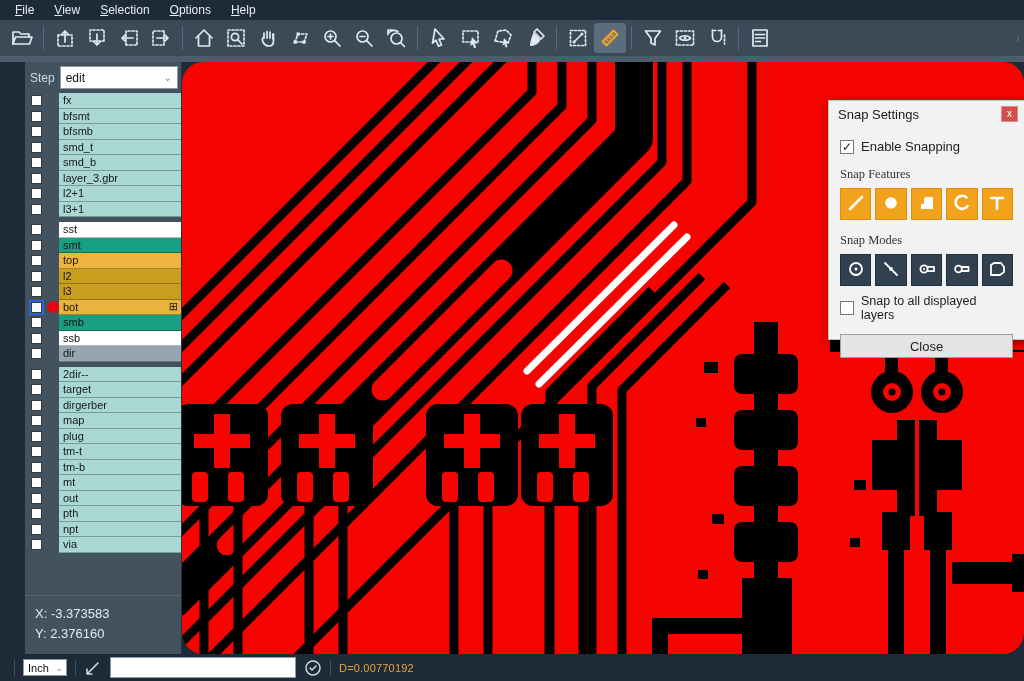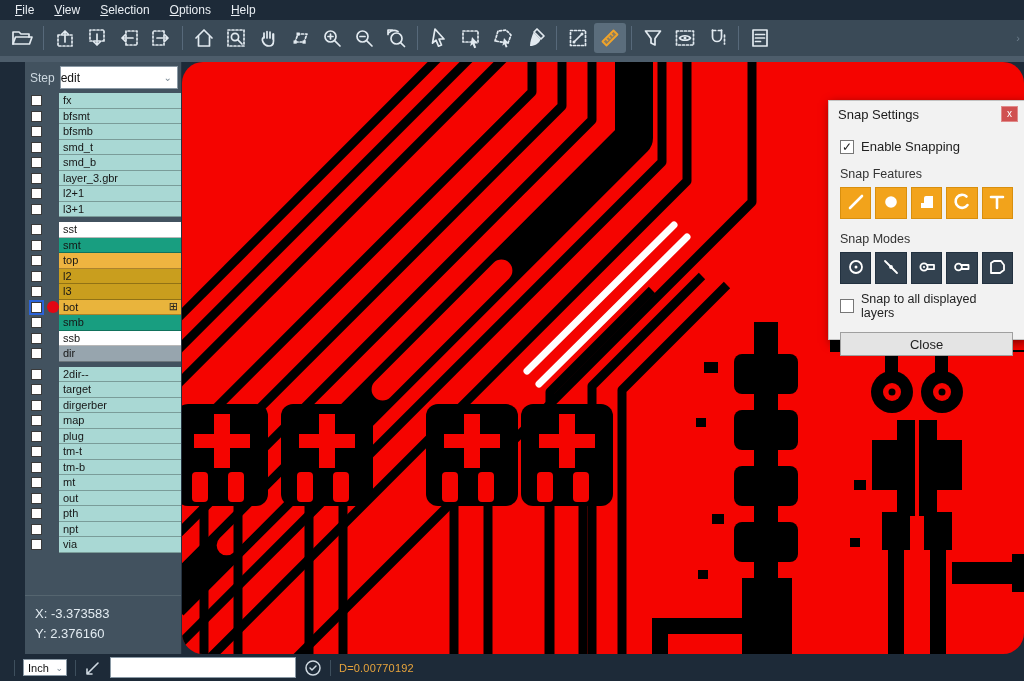--- a/index.html
+++ b/index.html
@@ -26,21 +26,21 @@
 
   
   .body { flex:1; display:flex; min-height:0;margin-left:25px; }
 
   
   .sidebar { width:157px; background:#42525f; border-right:1px solid #253240;
     display:flex; flex-direction:column; flex:none; }
   .step-row { height:31px; display:flex; align-items:center; padding:4px 3px 4px 5px; gap:5px; }
   .step-label { color:#cdd8e0; font-size:12px; }
   .stepselect { flex:1; height:23px; background:#fff; border:1px solid #8a99a5;
-    display:flex; align-items:center; font-size:12px; color:#111; }
+    display:flex; align-items:center; font-size:12px; color:#111; padding-left:5px; }
   .stepselect .chev { margin-left:auto; color:#7c8b96; font-size:10px; padding-right:5px; }
 
   .layer-list { display:flex; flex-direction:column;justify-content:space-between; }
   .layer-gap { height:5px; flex:none; }
   .layer-row { height:15.5px; display:flex; align-items:stretch; flex:none; }
   .cbcell { width:22px; display:flex; align-items:center; justify-content:center; flex:none; }
   .cb { width:11px; height:11px; background:#fff; border:1px solid #3a3a3a; position:relative; }
   .cb.active-cb { outline:2px solid #2b63d9; }
   .dotcell { width:12px; display:flex; align-items:center; justify-content:center; flex:none; }
   .dot { width:12px; height:12px; border-radius:50%; background:#e40613; }
@@ -62,21 +62,21 @@
   .dlg-title { height:26px; display:flex; align-items:center; padding:0 6px 0 9px; }
   .dlg-title-text { font-size:13px; color:#1a1a1a; }
   .dlg-close { margin-left:auto; width:17px; height:16px; background:#d05050;
     border:1px solid #e08a8a; color:#fff; font-size:10px; line-height:13px;
     text-align:center; }
   .dlg-body { padding:4px 11px 0 11px; }
   .chk-row { display:flex; align-items:center; gap:7px; margin-top:8px; }
   .chk { width:14px; height:14px; background:#fff; border:1px solid #777; color:#222;
     font-size:12px; line-height:13px; text-align:center; flex:none; }
   .chk-label { font-size:13px; color:#222; }
-  .dlg-sec { font-size:12.5px; color:#333; margin:13px 0 6px 0; }
+  .dlg-sec { font-size:12.5px; color:#333; margin:13px 0 6px 0;font-family:Liberation Serif, serif; }
   .snap-row { display:flex; gap:4px; }
   .snapbtn { width:32px; height:32px; display:flex; align-items:center; justify-content:center;
     padding:0; }
   .snapbtn.feature { background:#f2a31b; border:1px solid #d88f0e; }
   .snapbtn.mode { background:#32414f; border:1px solid #223140; }
   .dlg-close-btn { margin-top:12px; width:100%; height:24px; background:#e4e4e4;
     border:1px solid #9f9f9f; font-size:13px; color:#222; font-family:"Liberation Sans",sans-serif; }
 
   
   .bottombar { height:27px; background:#1d2a38; display:flex; align-items:center;

